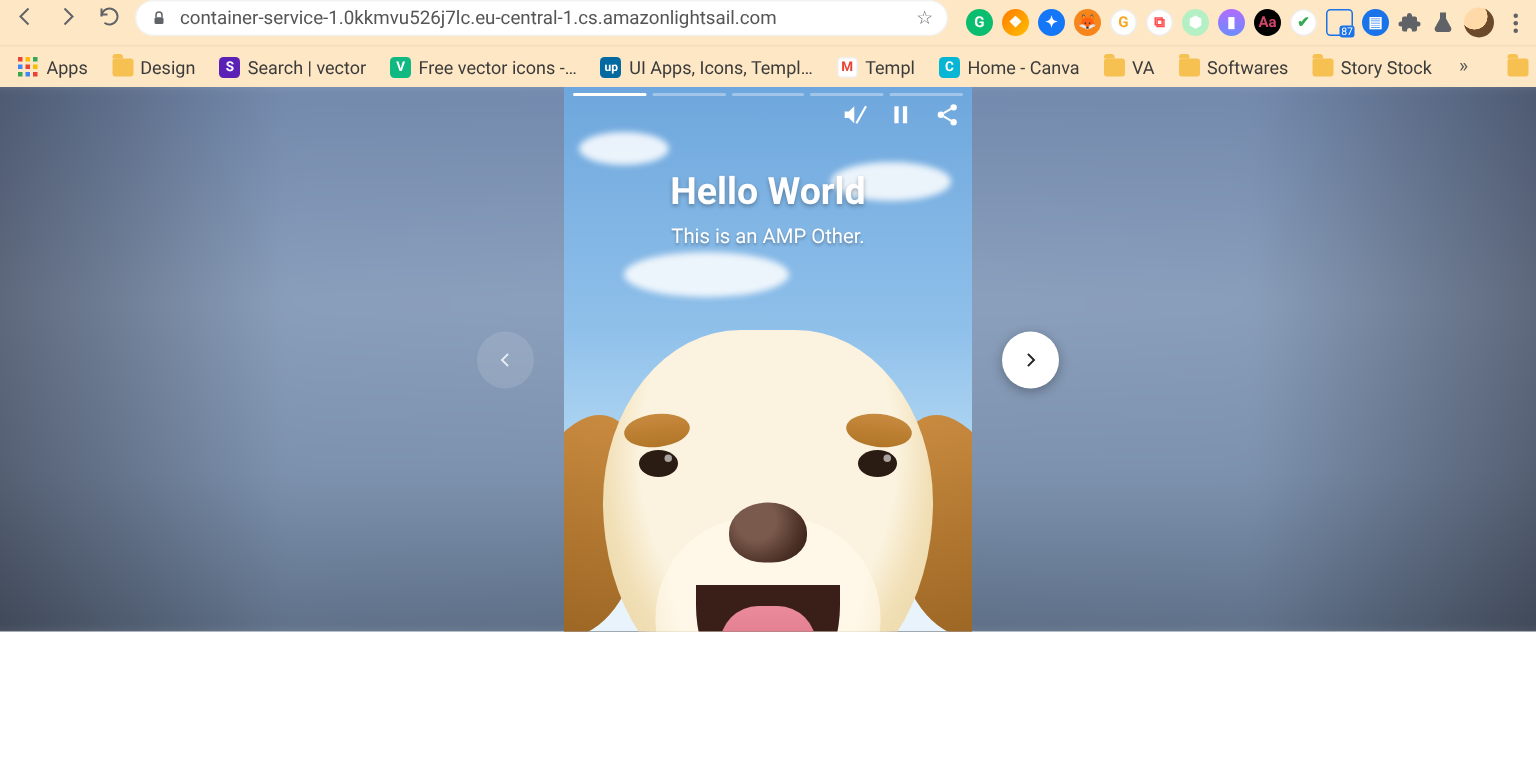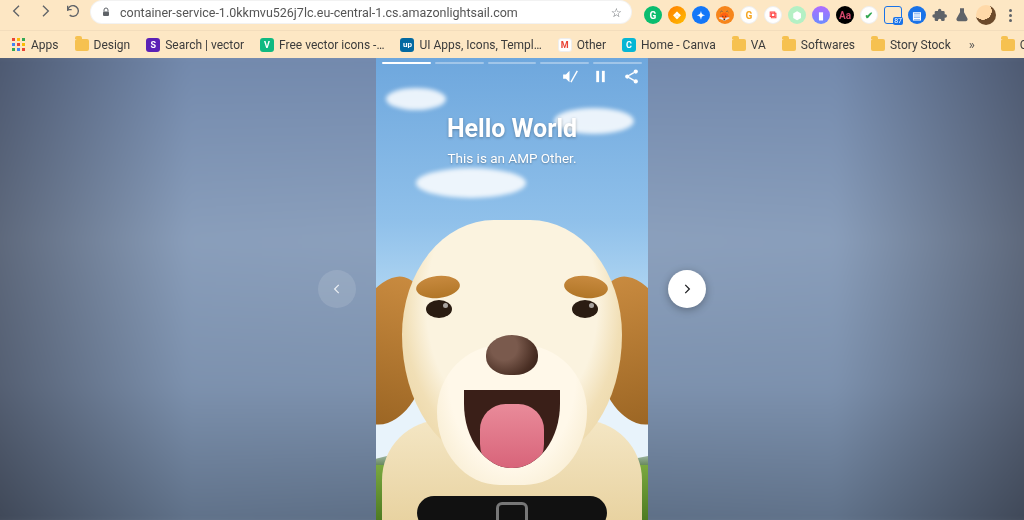--- a/index.html
+++ b/index.html
@@ -28,21 +28,21 @@
   .folder { width:14px; height:12px; background:#f6c150; border-radius:2px; position:relative; }
   .folder::before { content:""; position:absolute; top:-3px; left:0; width:7px; height:3px; background:#f6c150; border-radius:2px 2px 0 0; }
   .apps-ico { width:14px; height:14px; display:grid; grid-template-columns:repeat(3,3px); grid-template-rows:repeat(3,3px); gap:2px; }
   .apps-ico span:nth-child(1){background:#ea4335}.apps-ico span:nth-child(2){background:#fbbc05}.apps-ico span:nth-child(3){background:#34a853}
   .apps-ico span:nth-child(4){background:#4285f4}.apps-ico span:nth-child(5){background:#ea4335}.apps-ico span:nth-child(6){background:#fbbc05}
   .apps-ico span:nth-child(7){background:#34a853}.apps-ico span:nth-child(8){background:#4285f4}.apps-ico span:nth-child(9){background:#ea4335}
   .bm-spacer { flex:1; }
   .chevrons { font-size:13px; color:#555; padding:0 4px; }
 
   
-  .viewport { position:relative; height:462px; overflow:hidden; }
+  .viewport { position:relative; height:363px; overflow:hidden; }
   .bg { position:absolute; inset:0; background:
       linear-gradient(90deg, rgba(40,40,50,0.55), rgba(120,140,170,0.35) 20%, rgba(120,140,170,0.25) 50%, rgba(120,140,170,0.35) 80%, rgba(40,40,50,0.55)),
       linear-gradient(180deg, #6e86ad 0%, #93a8c4 40%, #7f94b0 70%, #4f5f73 100%);
       filter: blur(6px); transform: scale(1.05);
   }
   .story { position:absolute; left:50%; top:0; transform:translateX(-50%); width:272px; height:462px; overflow:hidden; background:#000; }
   .sky { position:absolute; inset:0; background: linear-gradient(180deg,#6ea7dd 0%, #8fc0ea 35%, #bfe0f6 60%, #e8f3fb 75%); }
   .cloud { position:absolute; background:rgba(255,255,255,0.85); border-radius:50%; filter:blur(2px); }
   .grass { position:absolute; left:0; right:0; bottom:0; height:55px; background:linear-gradient(180deg,#7aa83f,#4e7b22); }
   .treeline { position:absolute; left:0; right:0; bottom:50px; height:28px; background:linear-gradient(180deg, rgba(60,100,40,0) 0%, rgba(60,100,40,0.9) 100%); clip-path: polygon(0% 100%,0% 60%,8% 40%,18% 65%,28% 30%,40% 70%,55% 35%,68% 70%,80% 40%,92% 65%,100% 50%,100% 100%);}
@@ -164,21 +164,21 @@
     <div class="bm">
         <div class="fico" style="background:#10b981">V</div>
         <span>Free vector icons -…</span>
       </div>
     <div class="bm">
         <div class="fico" style="background:#0369a1;font-size:8px">up</div>
         <span>UI Apps, Icons, Templ…</span>
       </div>
     <div class="bm">
         <div class="fico" style="background:#fff;color:#ea4335;border:1px solid #eee">M</div>
-        <span>Other</span>
+        <span>Templ</span>
       </div>
     <div class="bm">
         <div class="fico" style="background:#06b6d4">C</div>
         <span>Home - Canva</span>
       </div>
     <div class="bm">
         <div class="folder"></div>
         <span>VA</span>
       </div>
     <div class="bm">

